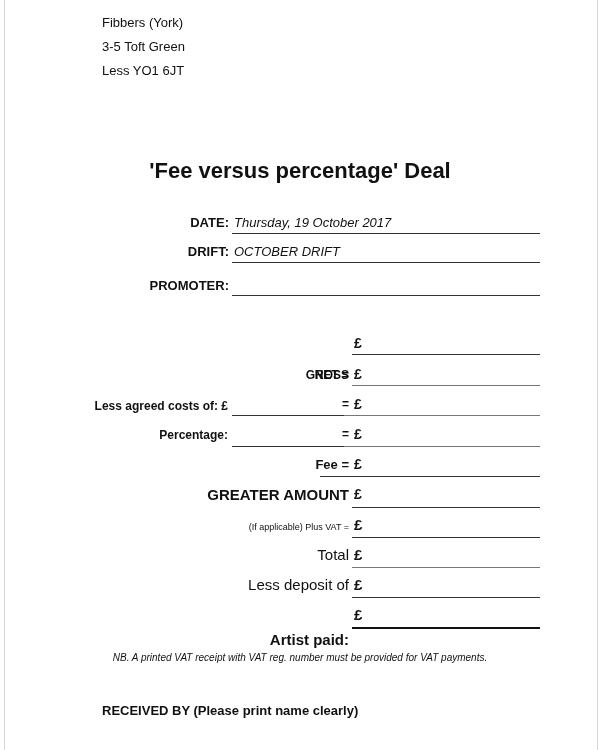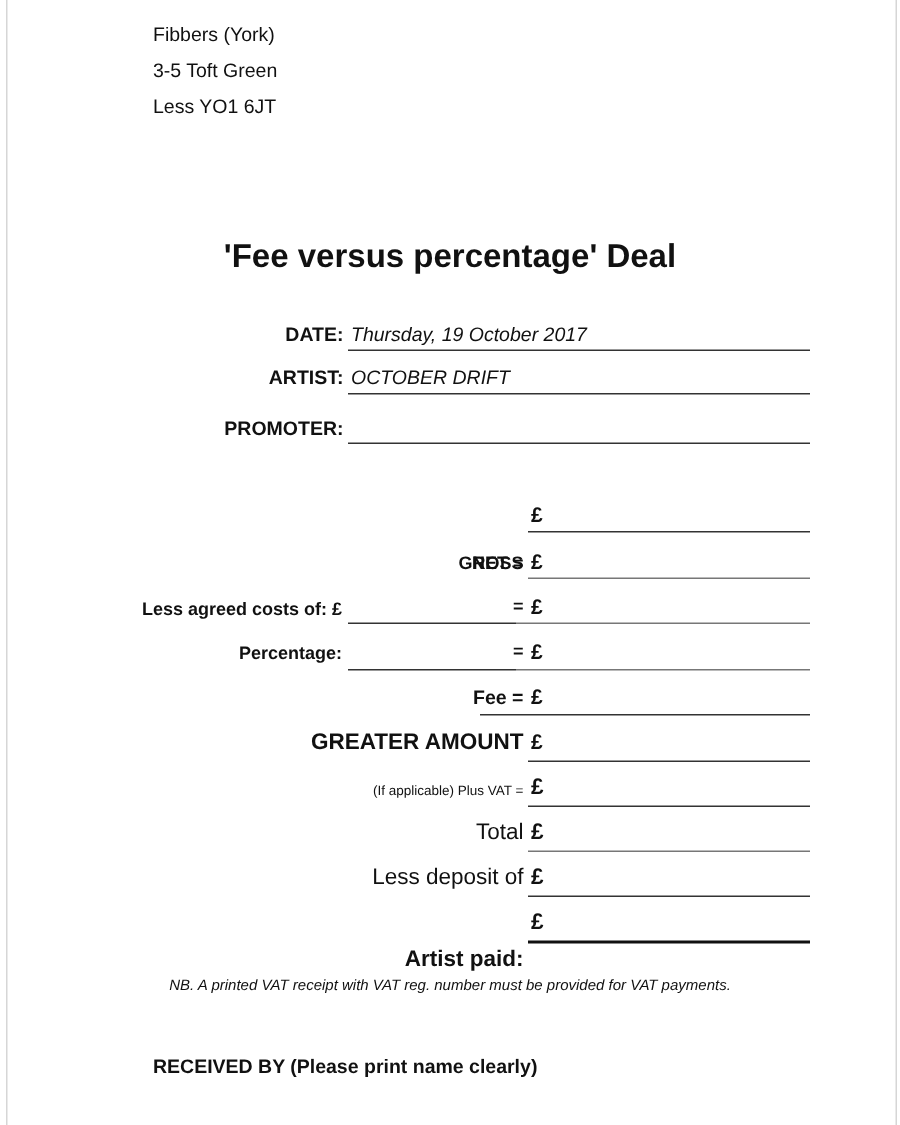--- a/index.html
+++ b/index.html
@@ -25,21 +25,21 @@
 <div class="abs addr" style="top:15px">Fibbers (York)</div>
 <div class="abs addr" style="top:39px">3-5 Toft Green</div>
 <div class="abs addr" style="top:63px">Less YO1 6JT</div>
 
 <div class="abs title">'Fee versus percentage' Deal</div>
 
 <div class="abs lbl" style="right:371px; top:215px;">DATE:</div>
 <div class="abs val" style="left:234px; top:215px;">Thursday, 19 October 2017</div>
 <div class="line" style="left:232px; width:308px; top:233px;"></div>
 
-<div class="abs lbl" style="right:371px; top:244px;">ARTIST:</div>
+<div class="abs lbl" style="right:371px; top:244px;">DRIFT:</div>
 <div class="abs val" style="left:234px; top:244px;">OCTOBER DRIFT</div>
 <div class="line" style="left:232px; width:308px; top:262px;"></div>
 
 <div class="abs lbl" style="right:371px; top:278px;">PROMOTER:</div>
 <div class="abs val" style="left:234px; top:278px;"></div>
 <div class="line" style="left:232px; width:308px; top:295px;"></div>
 
 <div class="abs lbl" style="right:251px; top:337px; font-size:12px;margin-top:31px;">GROSS</div>
 <div class="abs pound" style="left:354px; top:335px;">£</div>
 <div class="line" style="left:352px; width:188px; top:354px;"></div>

